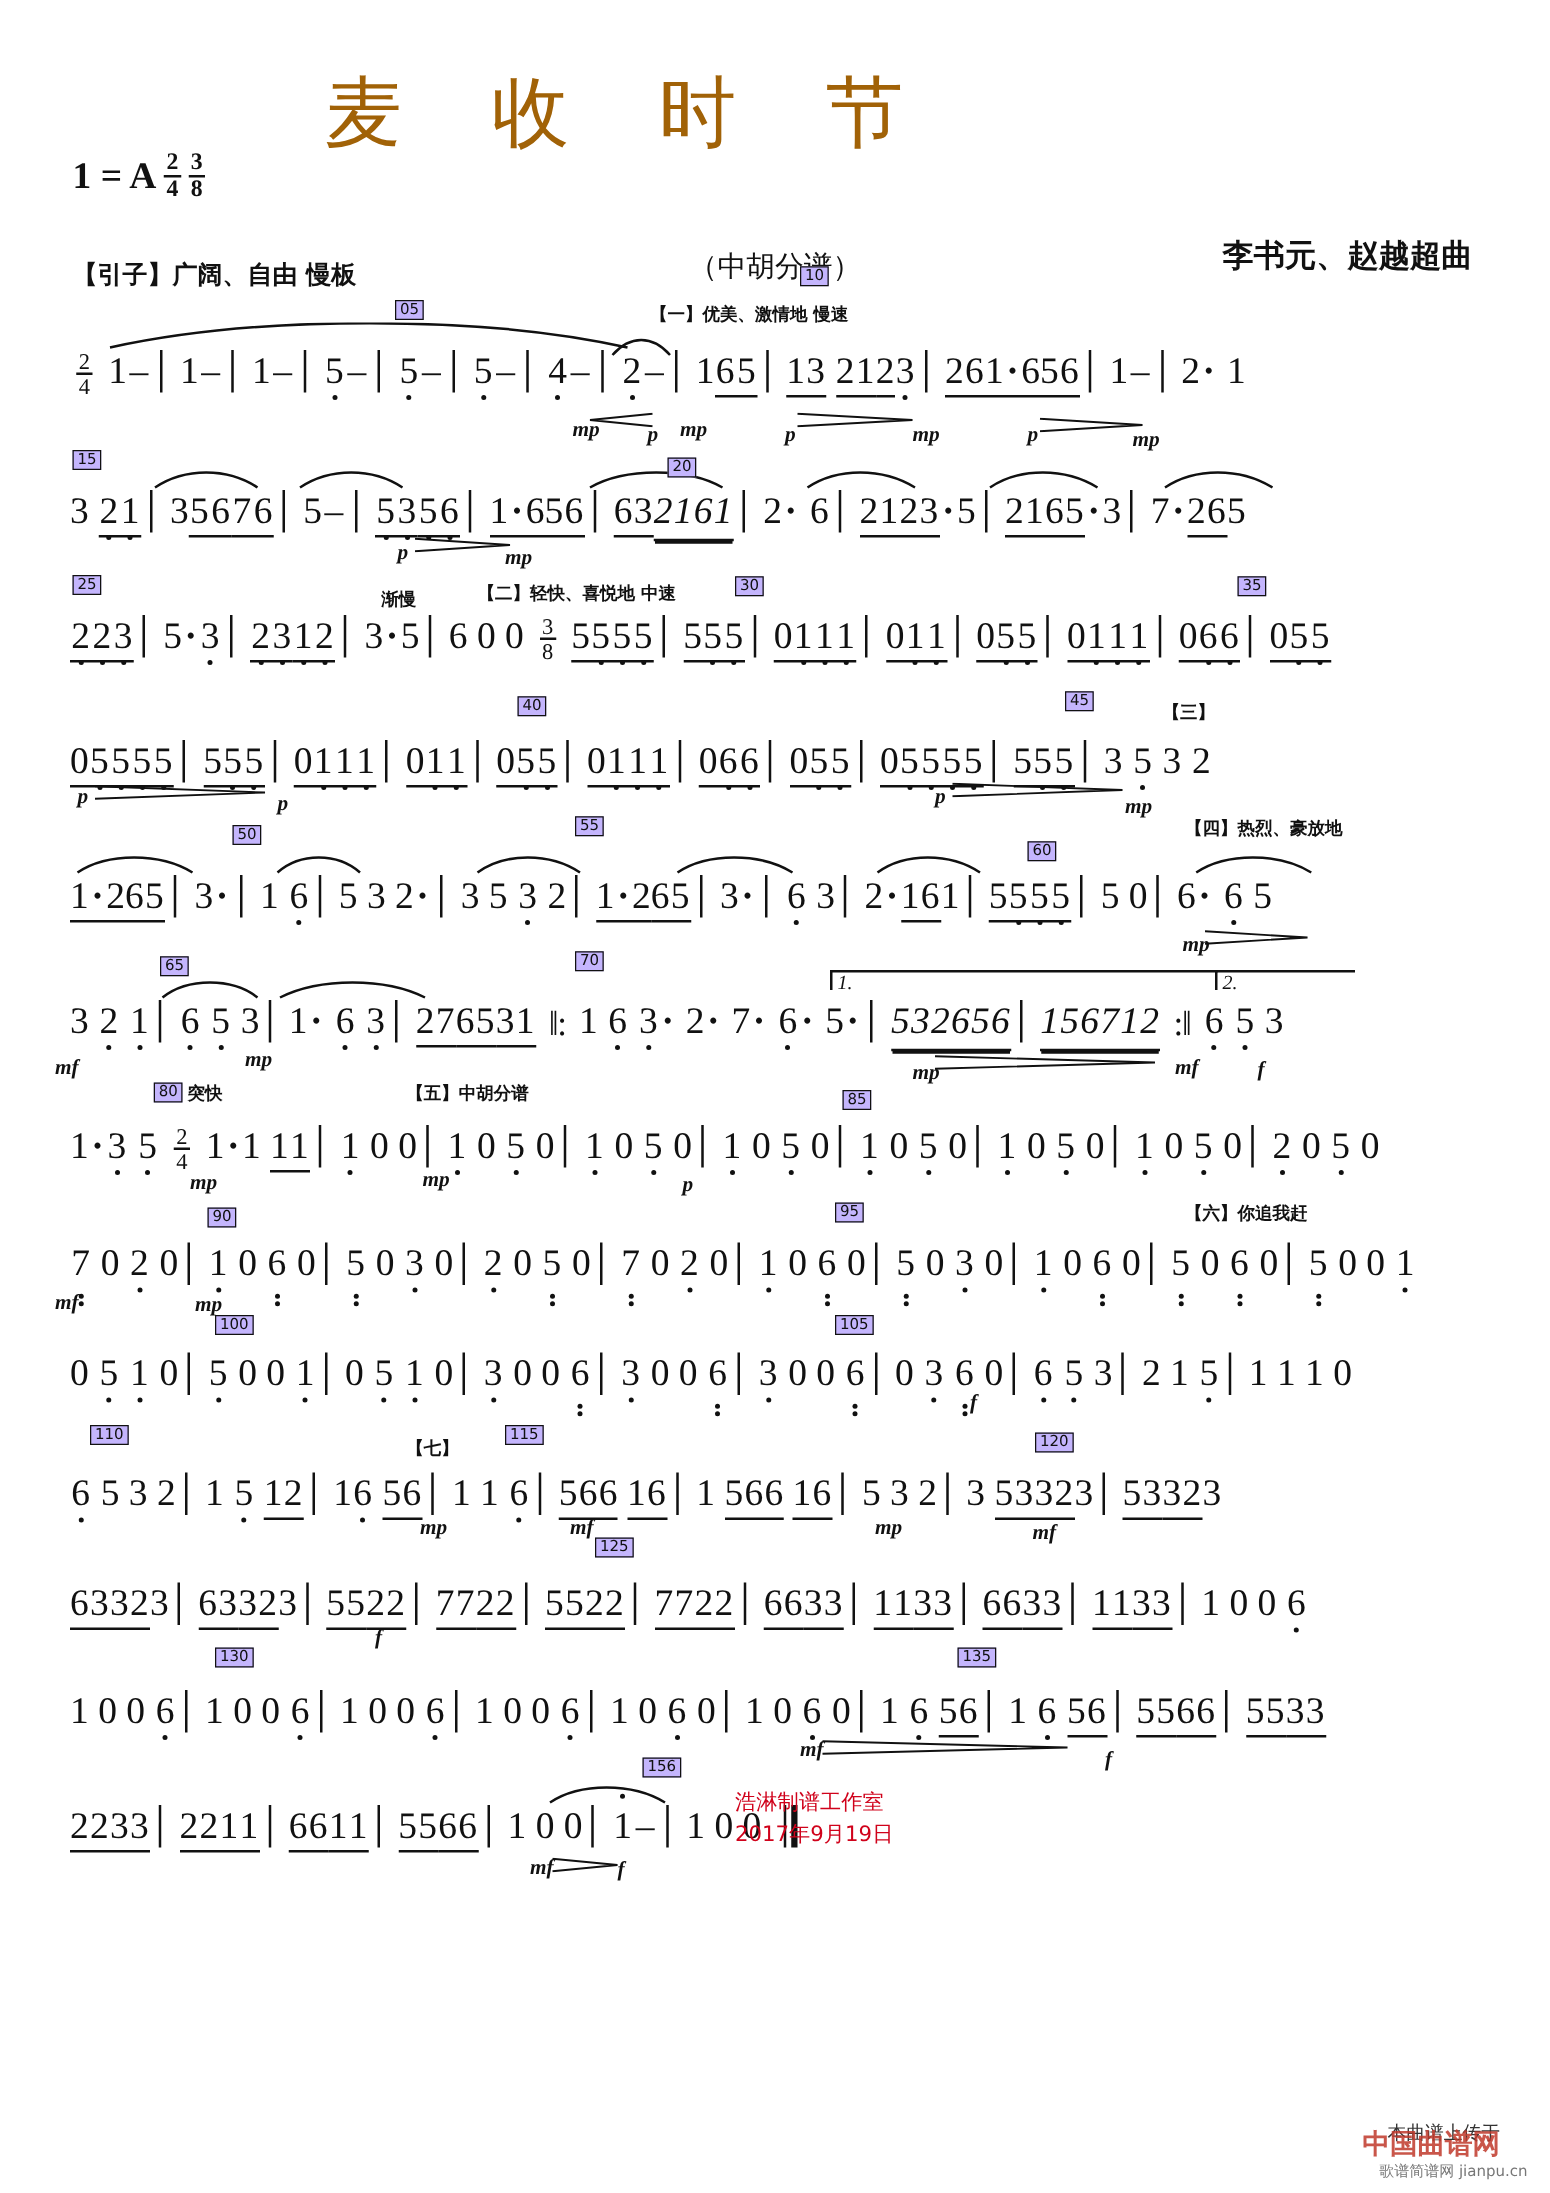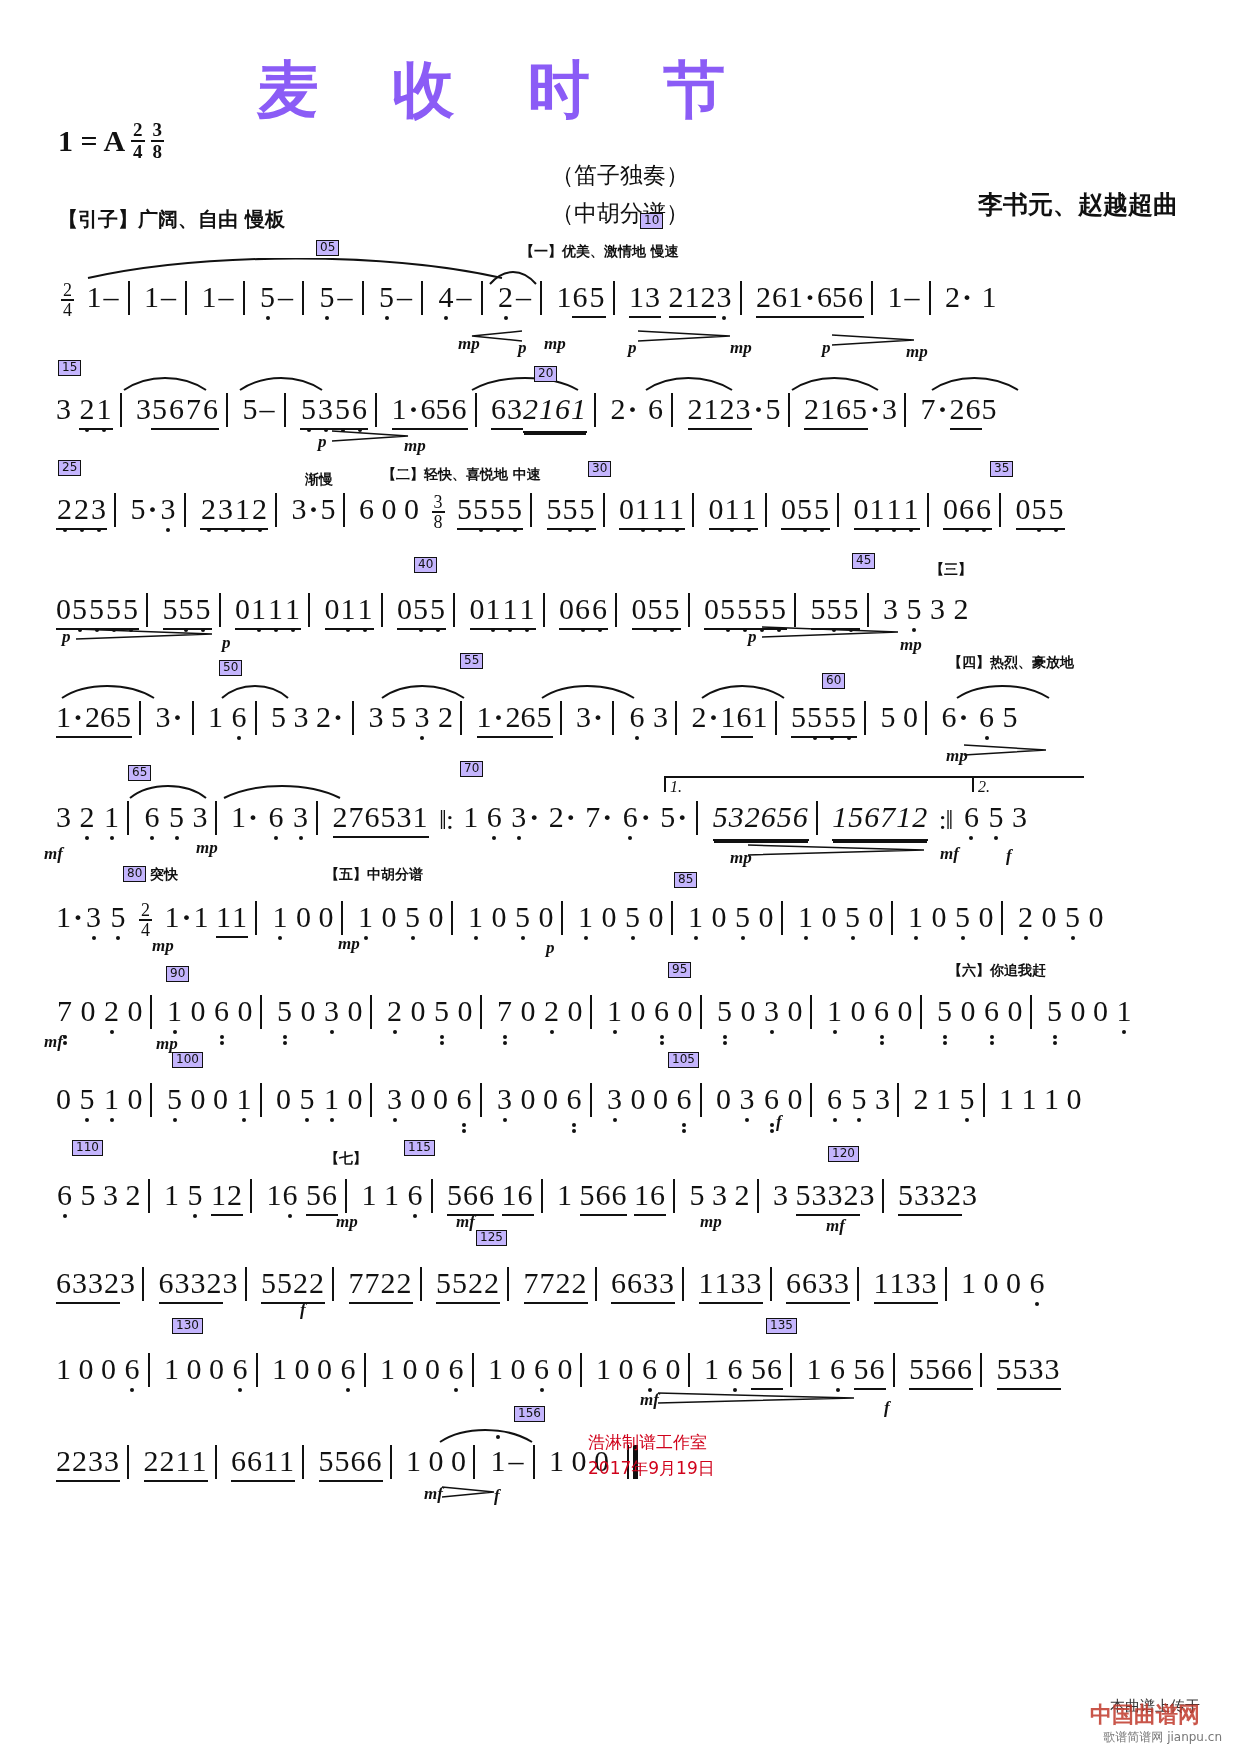--- a/index.html
+++ b/index.html
@@ -11,24 +11,24 @@
     position:relative;
     overflow:hidden;
   }
   .sheet{position:relative;width:1240px;height:1754px;}
 
   
   .title{
     position:absolute;left:0;top:48px;width:982px;
     text-align:center;
     font-family:"DejaVu Sans", sans-serif;
-    font-weight:bold;
+    font-weight:normal;
     font-size:62px;
     letter-spacing:26px;
-    color:#8b5cf6;
+    color:#a16207;
     text-indent:26px;
   }
   .key-sig{
     position:absolute;left:58px;top:120px;
     font-family:"Liberation Serif", serif;
     font-size:30px;font-weight:bold;
     display:flex;align-items:center;gap:6px;
   }
   .frac{display:inline-block;text-align:center;font-size:19px;line-height:1.05;vertical-align:middle;}
   .frac .num{display:block;padding:0 2px;border-bottom:2px solid #111;}
@@ -124,21 +124,20 @@
     <span class="frac">
         <span class="num">2</span>
         <span class="den">4</span>
       </span>
     <span class="frac">
         <span class="num">3</span>
         <span class="den">8</span>
       </span>
   </div>
 
-  <div class="subtitle">（笛子独奏）</div>
   <div class="subtitle2">（中胡分谱）</div>
   <div class="composer">李书元、赵越超曲</div>
   <div class="tempo-mark">【引子】广阔、自由 慢板</div>
 
   <div class="row" style="top:280px;">
     <span class="ts"><span class="num">2</span><span class="den">4</span></span>
     <span class="meas">1<span class="dash">–</span></span><span class="bar"></span>
     <span class="meas">1<span class="dash">–</span></span><span class="bar"></span>
     <span class="meas">1<span class="dash">–</span></span><span class="bar"></span>
     <span class="meas"><span class="n d">5</span><span class="dash">–</span></span><span class="bar"></span>
@@ -478,21 +477,21 @@
     <div class="sec-label" style="left: 325px; top: 1150px;">【七】</div>
     <div class="barnum" style="left: 316px; top: 240px;">05</div>
     <div class="barnum" style="left: 640px; top: 213px;">10</div>
     <div class="barnum" style="left: 58px; top: 360px;">15</div>
     <div class="barnum" style="left: 534px; top: 366px;">20</div>
     <div class="barnum" style="left: 58px; top: 460px;">25</div>
     <div class="barnum" style="left: 588px; top: 461px;">30</div>
     <div class="barnum" style="left: 990px; top: 461px;">35</div>
     <div class="barnum" style="left: 414px; top: 557px;">40</div>
     <div class="barnum" style="left: 852px; top: 553px;">45</div>
-    <div class="barnum" style="left: 186px; top: 660px; margin-left: 33px;">50</div>
+    <div class="barnum" style="left: 186px; top: 660px;">50</div>
     <div class="barnum" style="left: 460px; top: 653px;">55</div>
     <div class="barnum" style="left: 822px; top: 673px;">60</div>
     <div class="barnum" style="left: 128px; top: 765px;">65</div>
     <div class="barnum" style="left: 460px; top: 761px;">70</div>
     <div class="barnum" style="left: 123px; top: 866px;">80</div>
     <div class="barnum" style="left: 674px; top: 872px;">85</div>
     <div class="barnum" style="left: 166px; top: 966px;">90</div>
     <div class="barnum" style="left: 668px; top: 962px;">95</div>
     <div class="barnum" style="left: 172px; top: 1052px;">100</div>
     <div class="barnum" style="left: 668px; top: 1052px;">105</div>

